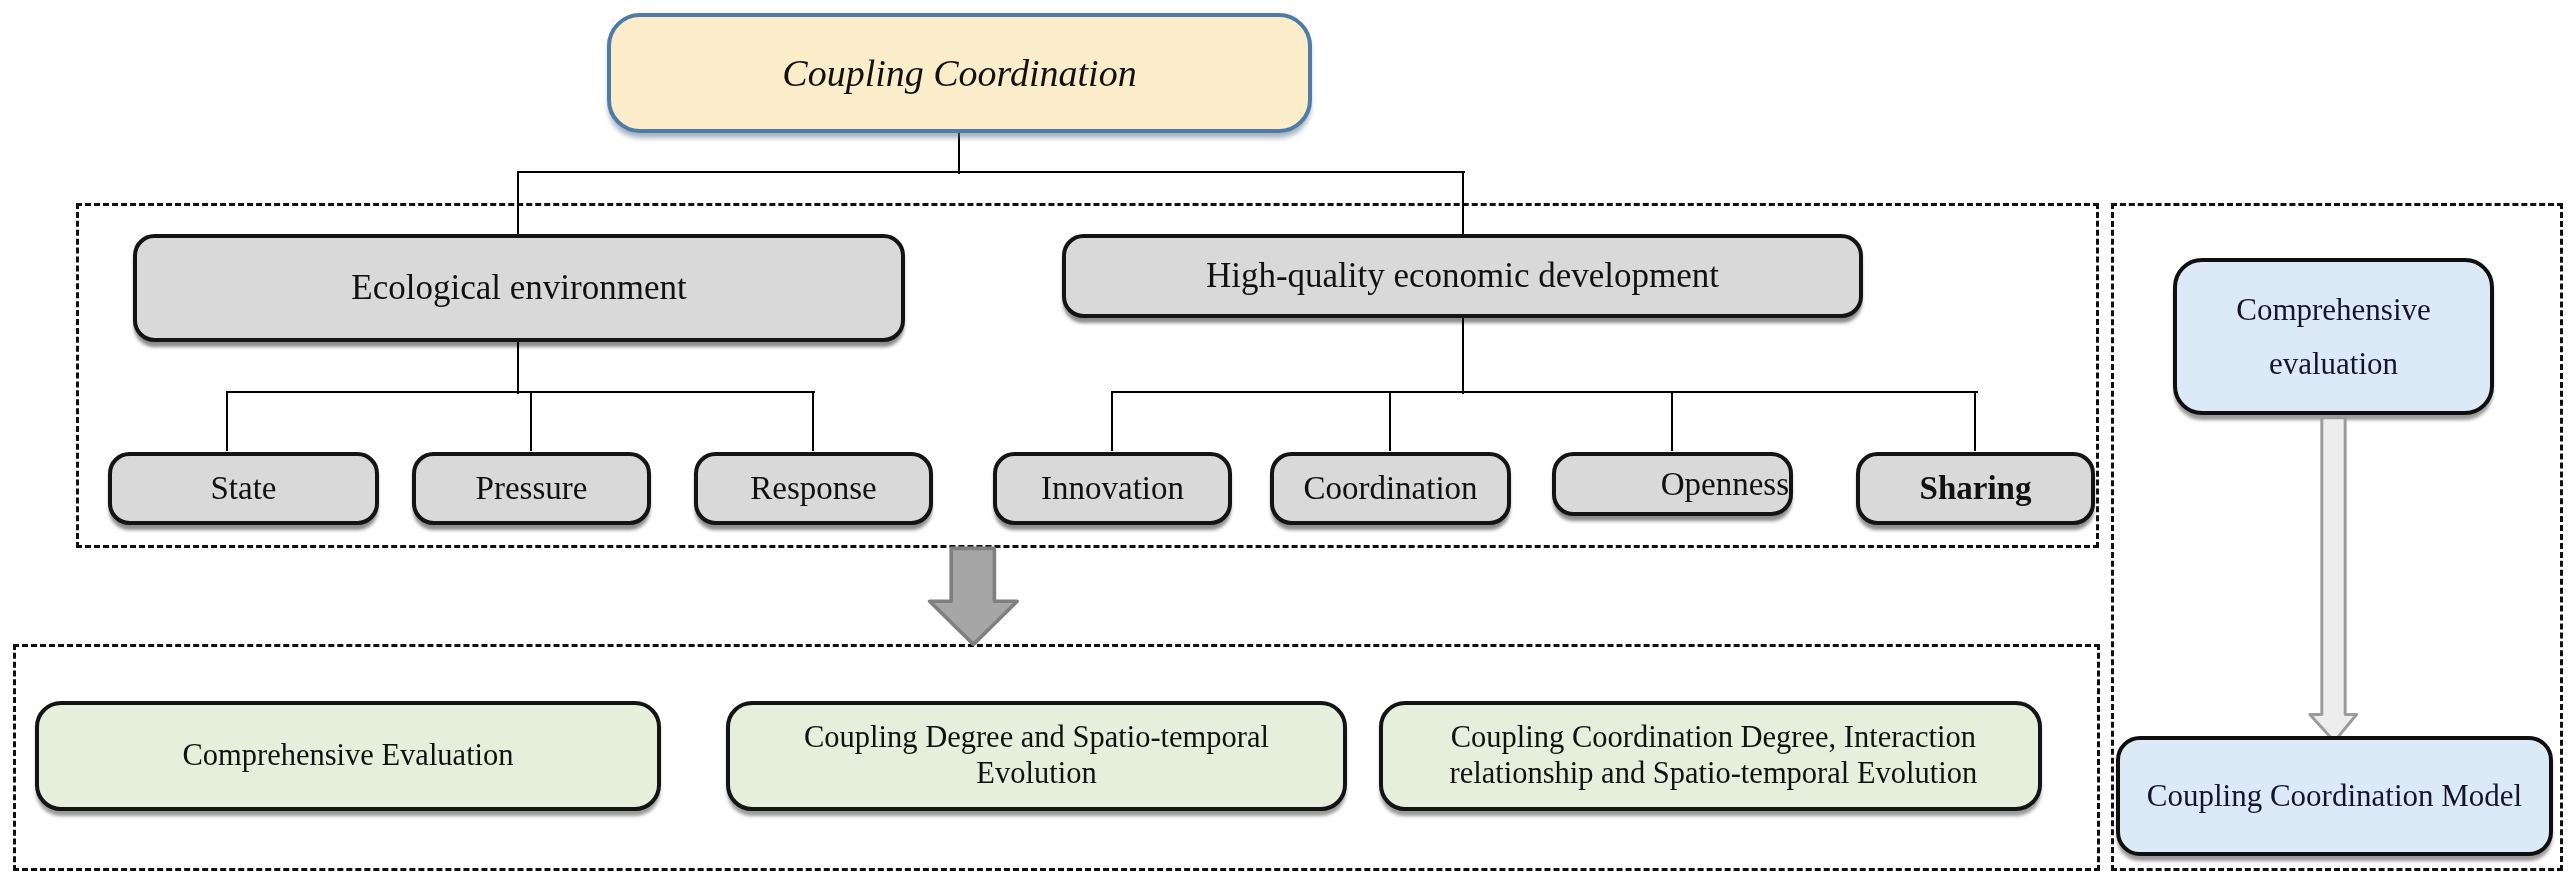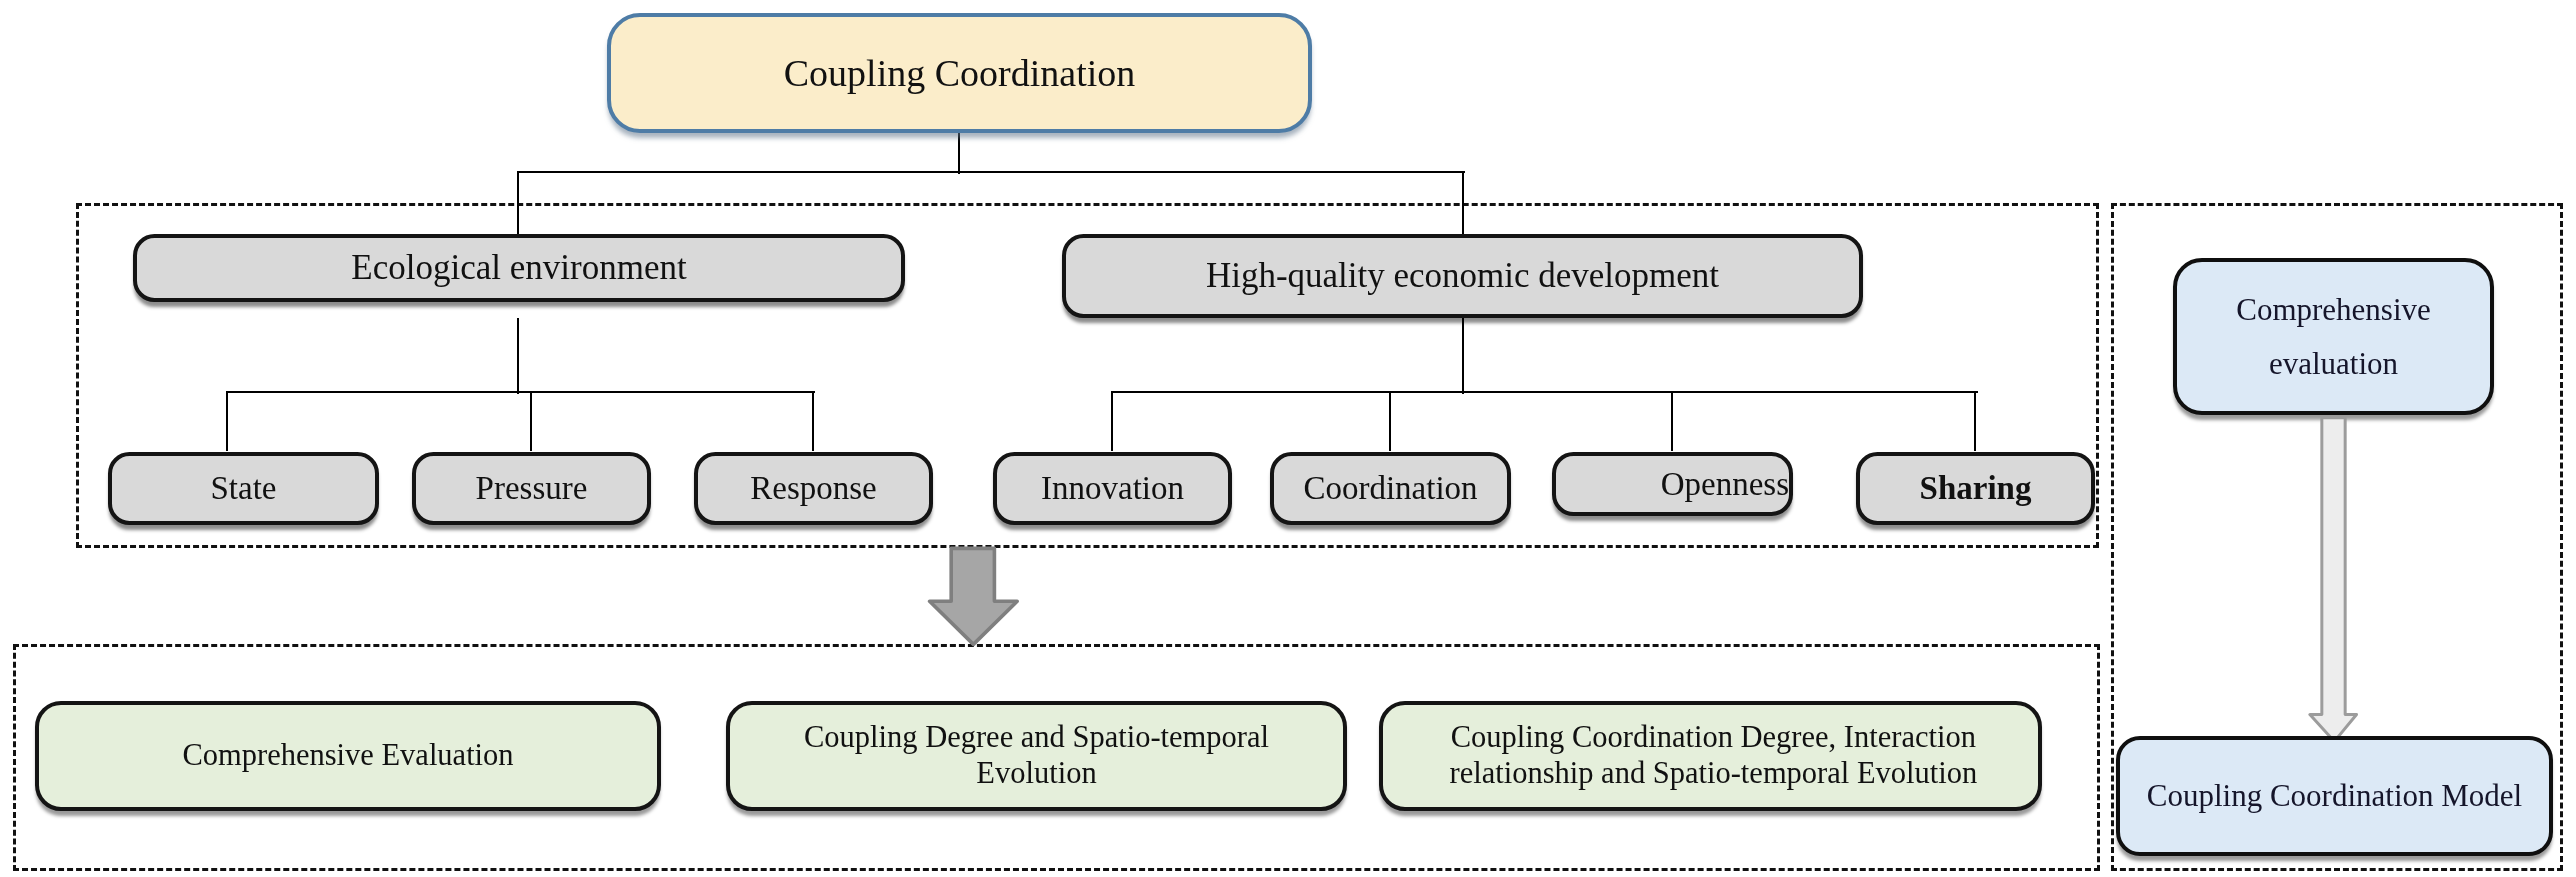--- a/index.html
+++ b/index.html
@@ -81,25 +81,25 @@
   <div class="conn v" style="left:530px;top:391px;height:60px;"></div>
   <div class="conn v" style="left:812px;top:391px;height:60px;"></div>
 
   <div class="conn v" style="left:1462px;top:318px;height:76px;"></div>
   <div class="conn h" style="left:1111px;top:391px;width:867px;"></div>
   <div class="conn v" style="left:1111px;top:391px;height:60px;"></div>
   <div class="conn v" style="left:1389px;top:391px;height:60px;"></div>
   <div class="conn v" style="left:1671px;top:391px;height:60px;"></div>
   <div class="conn v" style="left:1974px;top:391px;height:60px;"></div>
 
-  <div class="node root-box" style="left:607px;top:13px;width:705px;height:120px;">
+  <div class="node root-box" style="left:607px;top:13px;width:705px;height:120px;font-style:italic;">
     <span class="lbl">Coupling Coordination</span>
   </div>
 
-  <div class="node gray-box branch-box" style="left:133px;top:234px;width:772px;height:68px;">
+  <div class="node gray-box branch-box" style="left:133px;top:234px;width:772px;height:108px;">
     <span class="lbl">Ecological environment</span>
   </div>
   <div class="node gray-box branch-box" style="left:1062px;top:234px;width:801px;height:84px;">
     <span class="lbl">High-quality economic development</span>
   </div>
 
   <div class="node gray-box leaf-box" style="left:108px;top:452px;width:271px;height:73px;">
     <span class="lbl">State</span>
   </div>
   <div class="node gray-box leaf-box" style="left:412px;top:452px;width:239px;height:73px;">

